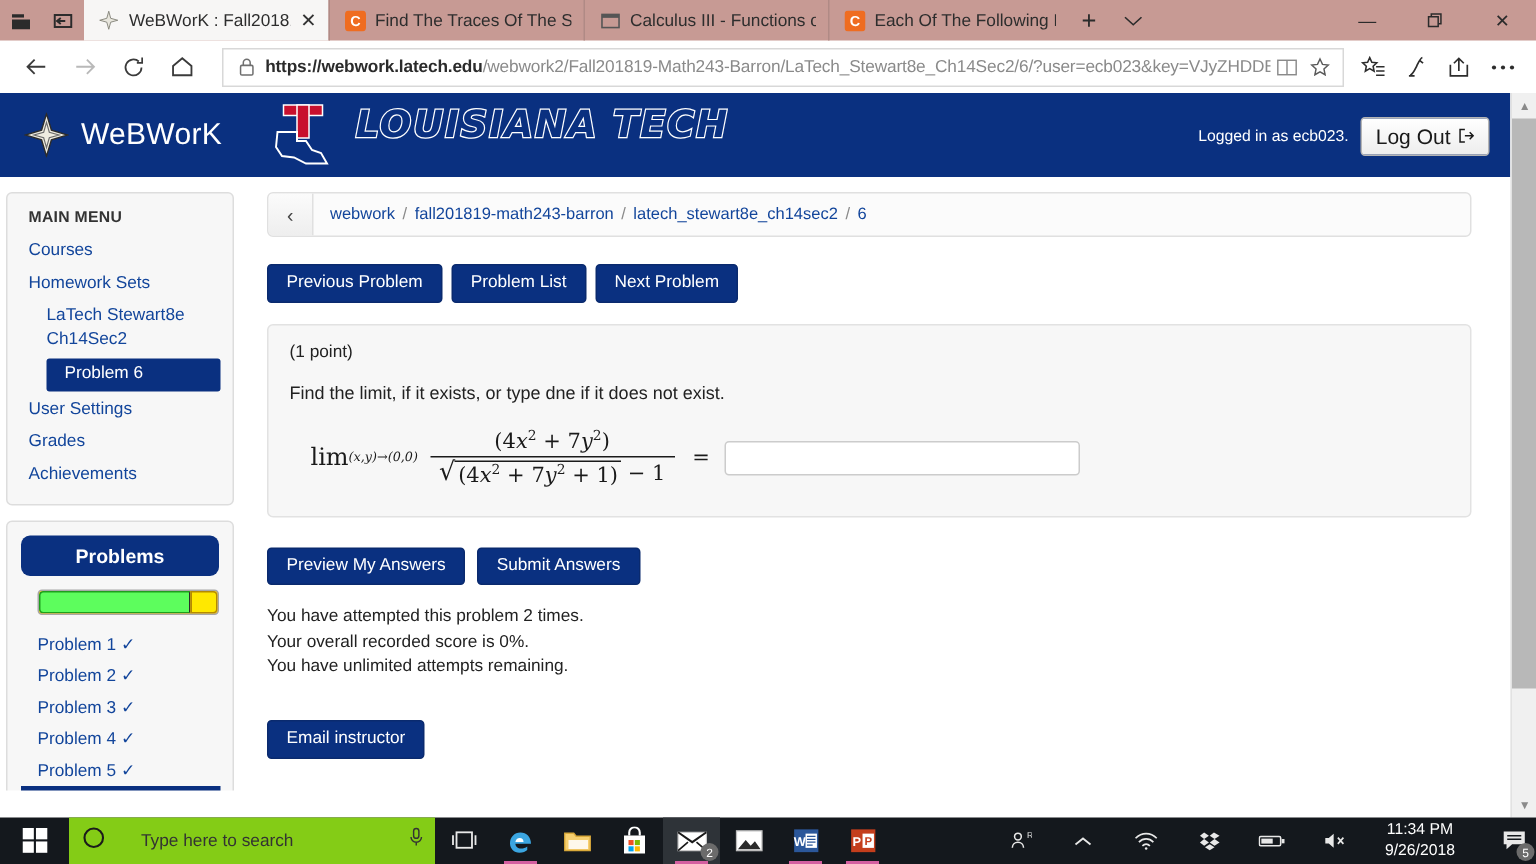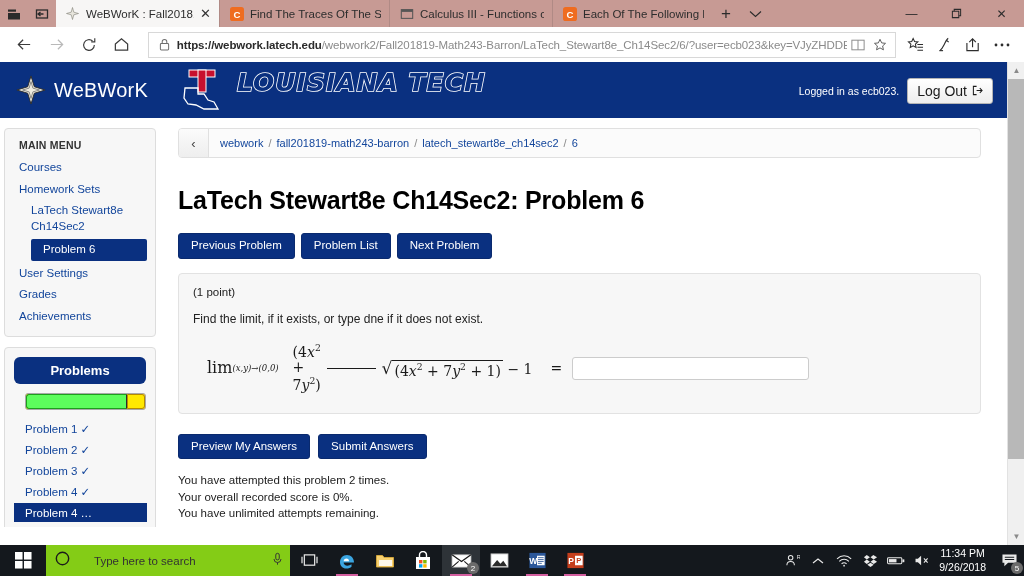--- a/index.html
+++ b/index.html
@@ -119,21 +119,21 @@
     margin-top: 14px; background: #f7f7f7; border: 1px solid #e2e2e2; border-radius: 4px;
     padding: 12px 14px 18px 14px;
   }
   .pts { font-size: 11.5px; color: #222; }
   .prompt { font-size: 12px; color: #222; margin-top: 14px; }
 
   .math-row { display: flex; align-items: center; margin: 16px 0 0 14px; font-family: "DejaVu Serif", serif; color: #1a1a1a; }
   .limit { display: flex; flex-direction: row; align-items: center; margin-right: 8px; }
   .limit-op { font-size: 16px; line-height: 1; }
   .limit-sub { font-size: 8.5px; line-height: 1.5; font-style: italic; }
-  .frac { display: flex; flex-direction: row; align-items: center; }
+  .frac { display: flex; flex-direction: column; align-items: center; }
   .frac-num { font-size: 14px; padding: 0 6px 2px 6px; }
   .frac-bar { height: 1px; background: #1a1a1a; width: 100%; }
   .frac-den { font-size: 14px; padding: 2px 6px 0 6px; white-space: nowrap; }
   .sqrt-wrap { display: inline-flex; align-items: stretch; }
   .sqrt-sym { font-size: 17px; line-height: 1; }
   .sqrt-body { border-top: 1px solid #1a1a1a; padding: 0 2px; }
   .eq-sign { font-size: 14px; margin: 0 10px 0 12px; }
   .answer-input {
     width: 237px; height: 23px; background: #ffffff; border: 1px solid #cccccc; border-radius: 3px;
     font-family: "Liberation Sans", sans-serif; font-size: 12px; padding: 0 6px; color: #222;
@@ -149,21 +149,21 @@
   .taskbar { width: 1024px; height: 31px; background: #14181d; display: flex; align-items: center; position: relative; }
   .start-btn { width: 46px; height: 31px; display: flex; align-items: center; justify-content: center; }
   .search-box {
     width: 244px; height: 31px; background: #84cc16; display: flex; align-items: center;
     padding: 0 6px 0 9px; gap: 24px;
   }
   .search-box .s-text { font-size: 11.5px; color: #333; flex: 1 1 auto; }
   .tb-icon { width: 38px; height: 31px; display: flex; align-items: center; justify-content: center; position: relative; }
   .tb-icon.running::after { content: ""; position: absolute; bottom: 0; left: 8px; right: 8px; height: 2px; background: #d45fa0; }
   .tb-icon.active { background: #2e3338; }
-  .tray { position: absolute; right: 0; top: 0; height: 31px; display: flex; align-items: center; gap: 0; }
+  .tray { position: absolute; right: 0; top: 0; height: 31px; display: flex; align-items: center; gap: 16px; }
   .tray-ico { width: 26px; height: 31px; display: flex; align-items: center; justify-content: center; color: #e8e8e8; }
   .clock { color: #ffffff; font-size: 10.5px; line-height: 1.25; text-align: center; padding: 0 8px 0 4px; }
   .badge {
     position: absolute; right: 1px; bottom: 2px; width: 12px; height: 12px; border-radius: 50%;
     background: #6b6b6b; color: #fff; font-size: 8px; display: flex; align-items: center; justify-content: center;
   }
 </style>
 </head>
 <body>
 
@@ -372,20 +372,21 @@
           <div class="panel" style="padding-top:9px">
             <div class="prob-head">Problems</div>
             <div class="progress">
               <div class="progress-green" style="flex:0 0 85%"></div>
               <div class="progress-yellow" style="flex:1 1 auto"></div>
             </div>
             <a class="prob-link">Problem 1 ✓</a>
             <a class="prob-link">Problem 2 ✓</a>
             <a class="prob-link">Problem 3 ✓</a>
             <a class="prob-link">Problem 4 ✓</a>
+            <a class="prob-link">Problem 5 ✓</a>
             <a class="prob-link active">Problem 4 …</a>
             <a class="prob-link">Problem 7 ✓</a>
 
           </div>
         </div>
 
         <div class="main">
 
           <div class="crumbbar">
             <div class="crumb-back">‹</div>
@@ -393,21 +394,20 @@
               <a>webwork</a>
               <span class="crumb-sep">/</span>
               <a>fall201819-math243-barron</a>
               <span class="crumb-sep">/</span>
               <a>latech_stewart8e_ch14sec2</a>
               <span class="crumb-sep">/</span>
               <a>6</a>
             </div>
           </div>
 
-          <h1 class="page-title">LaTech Stewart8e Ch14Sec2: Problem 6</h1>
 
           <div class="btn-row">
             <button class="ww-btn">Previous Problem</button>
             <button class="ww-btn">Problem List</button>
             <button class="ww-btn">Next Problem</button>
           </div>
 
           <div class="problem-box">
             <div class="pts">(1 point)</div>
             <div class="prompt">Find the limit, if it exists, or type dne if it does not exist.</div>

